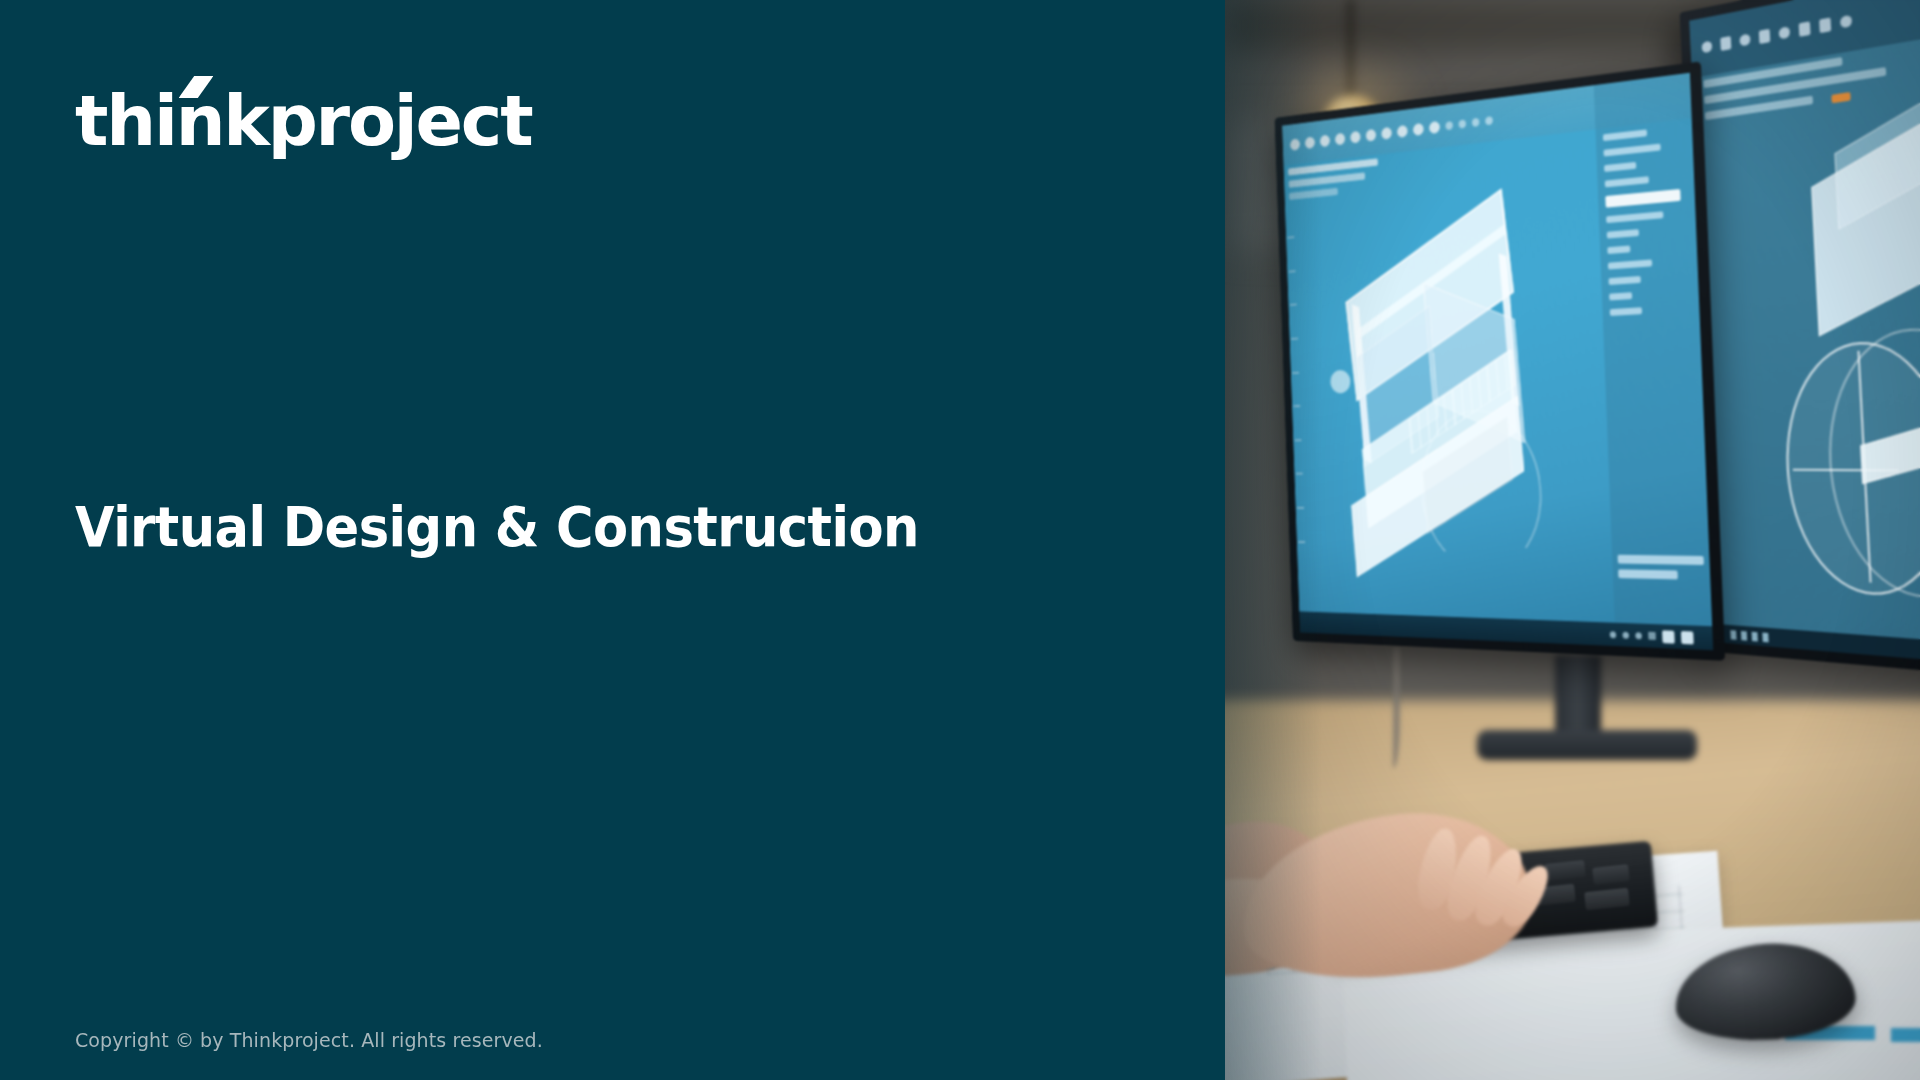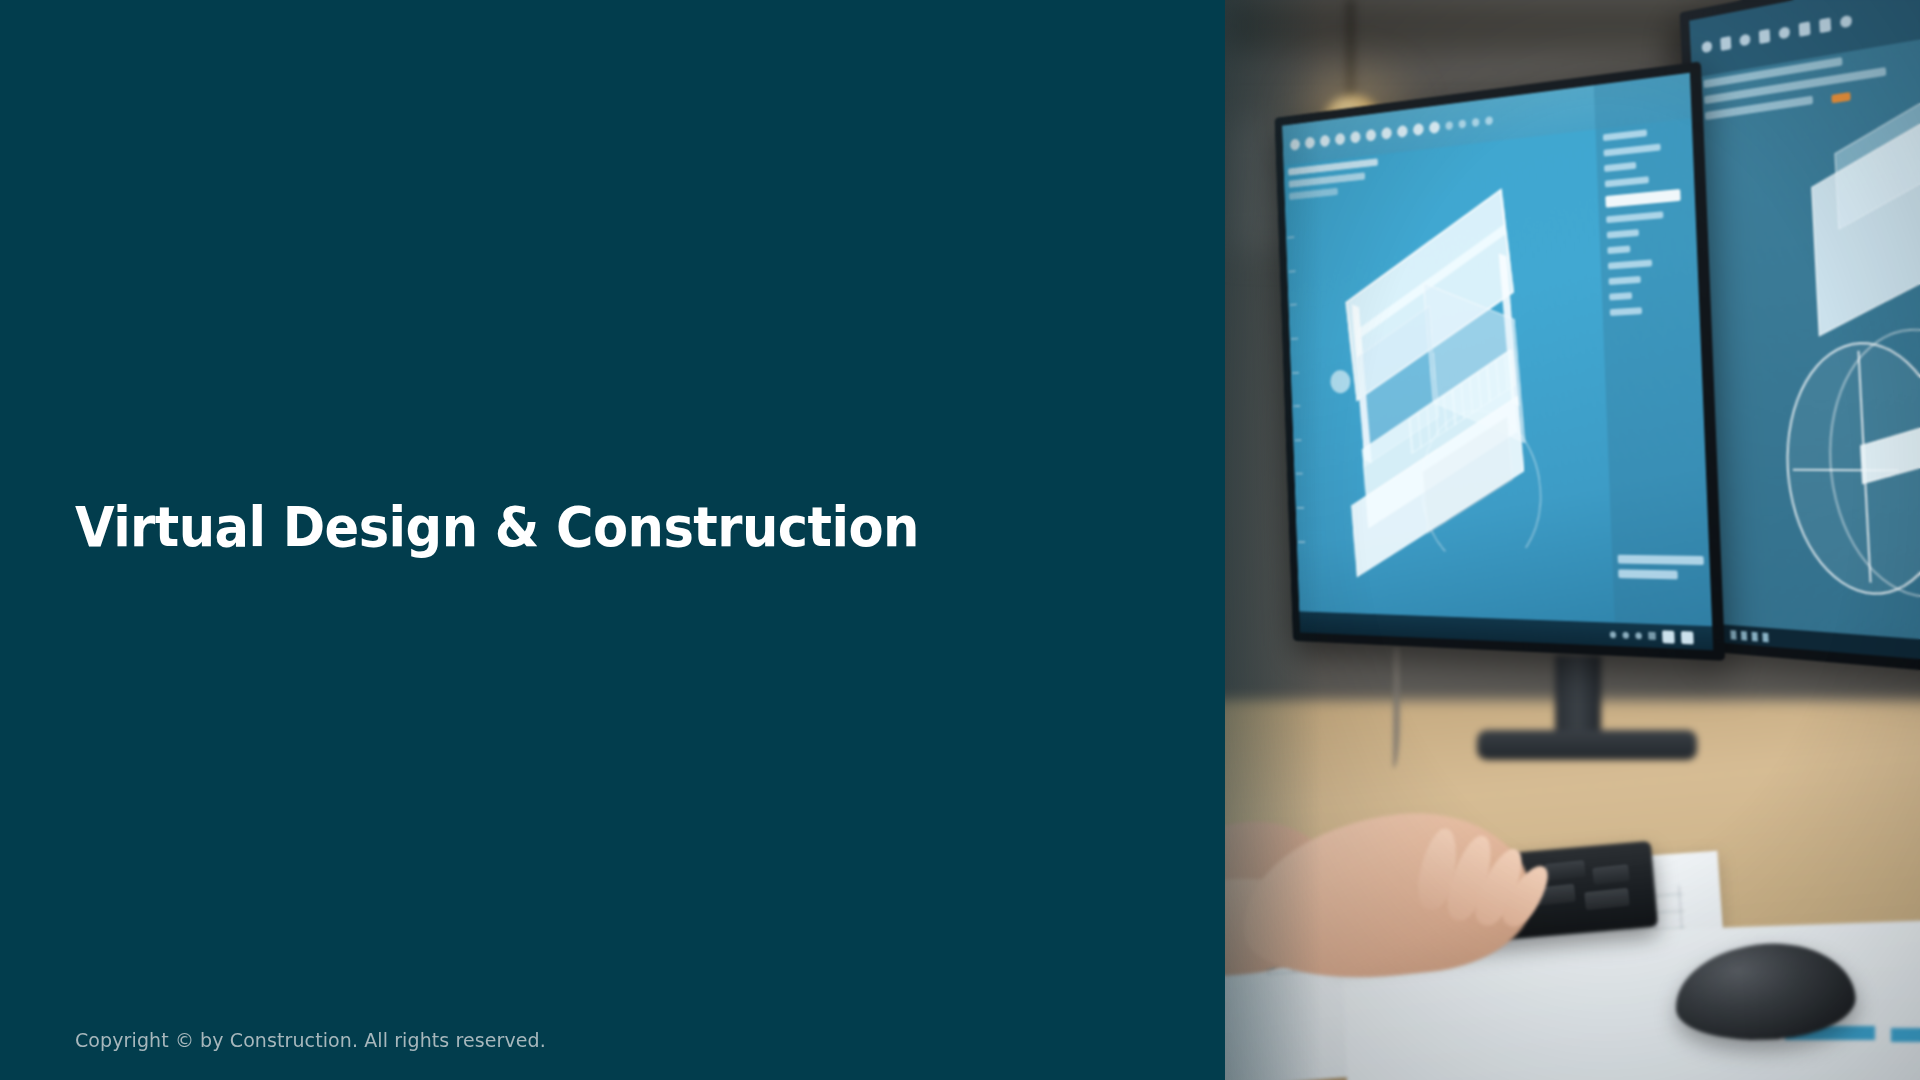--- a/index.html
+++ b/index.html
@@ -757,20 +757,24 @@
     <div class="finger f4"></div>
 
     <div class="mouse"></div>
 
     <div class="photo-blur"></div>
     <div class="photo-vignette"></div>
   </div>
 
   <div class="left-panel">
 
+    <div class="logo-wrap">
+      <div class="logo-text">thinkproject</div>
+      <div class="logo-accent"></div>
+    </div>
 
     <div class="headline">Virtual Design &amp; Construction</div>
 
-    <div class="copyright">Copyright © by Construction. All rights reserved.</div>
+    <div class="copyright">Copyright © by Thinkproject. All rights reserved.</div>
 
   </div>
 
 </div>
 
 </body></html>

